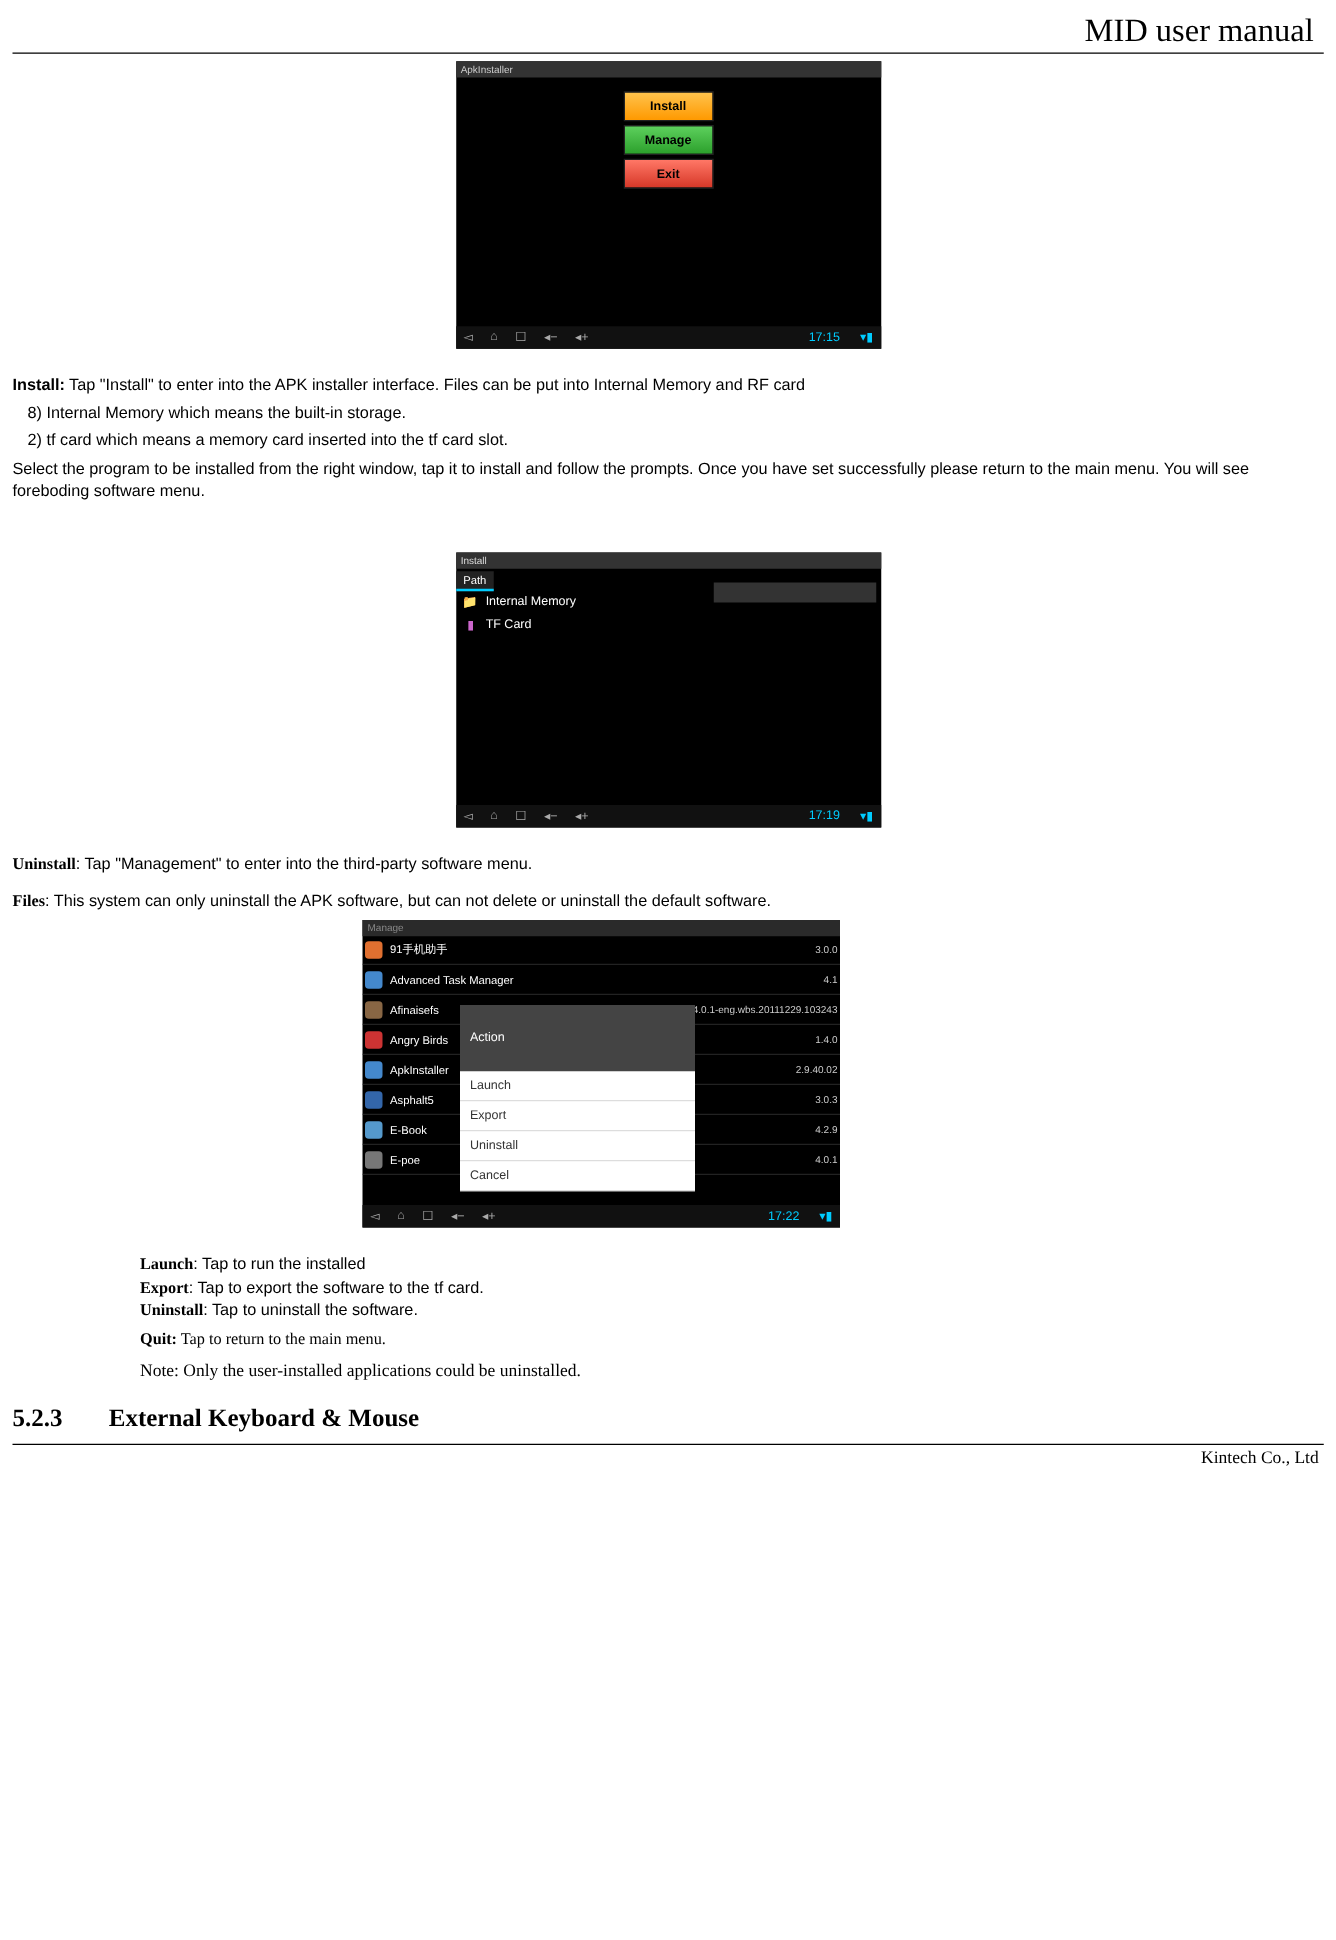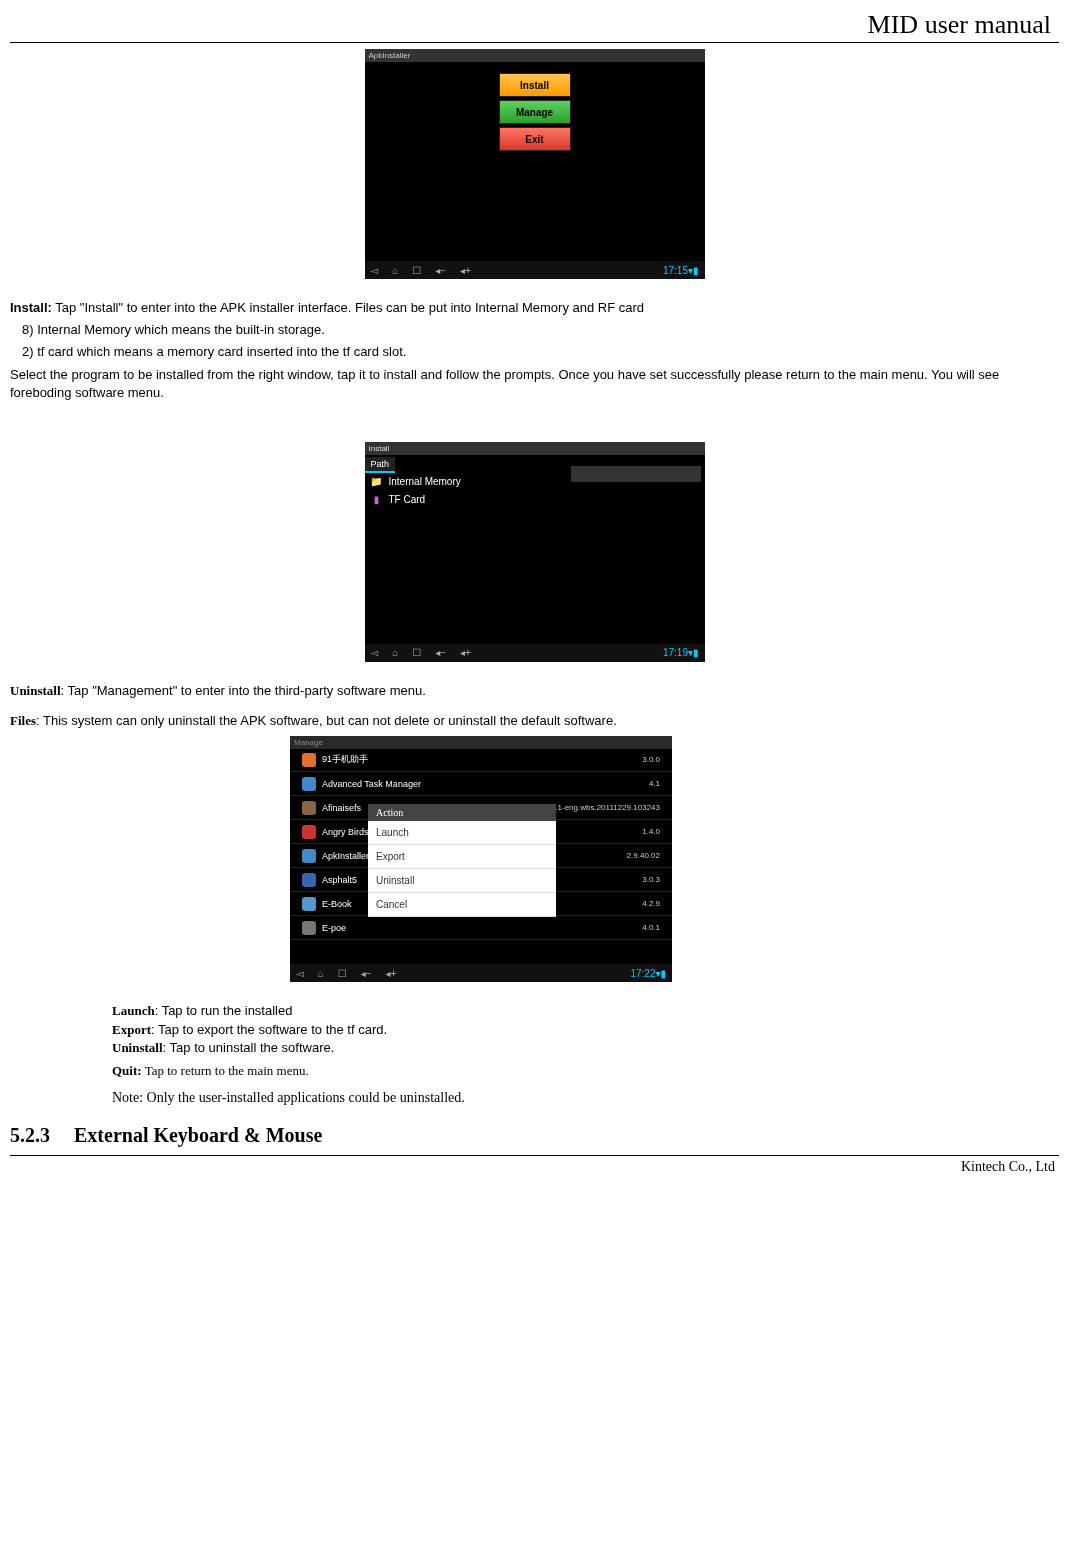--- a/index.html
+++ b/index.html
@@ -76,21 +76,21 @@
       display: flex;
       gap: 14px;
       color: #aaa;
       font-size: 10px;
     }
     .sc-clock {
       color: #00ccff;
       font-size: 10px;
       display: flex;
       align-items: center;
-      gap: 0;
+      gap: 16px;
     }
     .sc-wifi {
       display: inline-block;
     }
     .text-para {
       margin: 4px 0;
       line-height: 1.4;
     }
     .indent-sm { margin-left: 12px; }
     .screenshot-2 {
@@ -155,21 +155,21 @@
       top: 12px;
       left: 0;
       right: 0;
       bottom: 18px;
       overflow: hidden;
     }
     .sc3-row {
       display: flex;
       align-items: center;
       justify-content: space-between;
-      padding: 2px 12px;
+      padding: 2px 2px;
       color: #fff;
       font-size: 9px;
       height: 19px;
       border-bottom: 1px solid #222;
     }
     .sc3-app {
       display: flex;
       align-items: center;
       gap: 6px;
     }
@@ -184,23 +184,22 @@
       left: 78px;
       width: 188px;
       background: #fff;
       color: #333;
       font-size: 10px;
       z-index: 10;
     }
     .sc3-menu-title {
       background: #444;
       color: #fff;
-      padding: 3px 8px;
-      font-size: 10px;
-      font-family: Liberation Serif, serif;
+      padding: 21px 8px;
+      font-size: 10px;
     }
     .sc3-menu-item {
       padding: 6px 8px;
       border-bottom: 1px solid #ddd;
     }
     .sc3-ver { color: #ccc; font-size: 8px; }
     .action-list {
       margin-left: 102px;
       margin-top: 4px;
     }
@@ -221,21 +220,21 @@
     }
     .section-heading {
       font-family: "Times New Roman", serif;
       font-size: 20px;
       font-weight: bold;
       margin-top: 18px;
       margin-bottom: 8px;
     }
     .section-num {
       display: inline-block;
-      margin-right: 24px;
+      margin-right: 37px;
     }
     .footer-divider {
       border-top: 1px solid #000;
       margin-top: 6px;
     }
     .footer {
       text-align: right;
       font-family: "Times New Roman", serif;
       font-size: 14px;
       line-height: 1.3;

